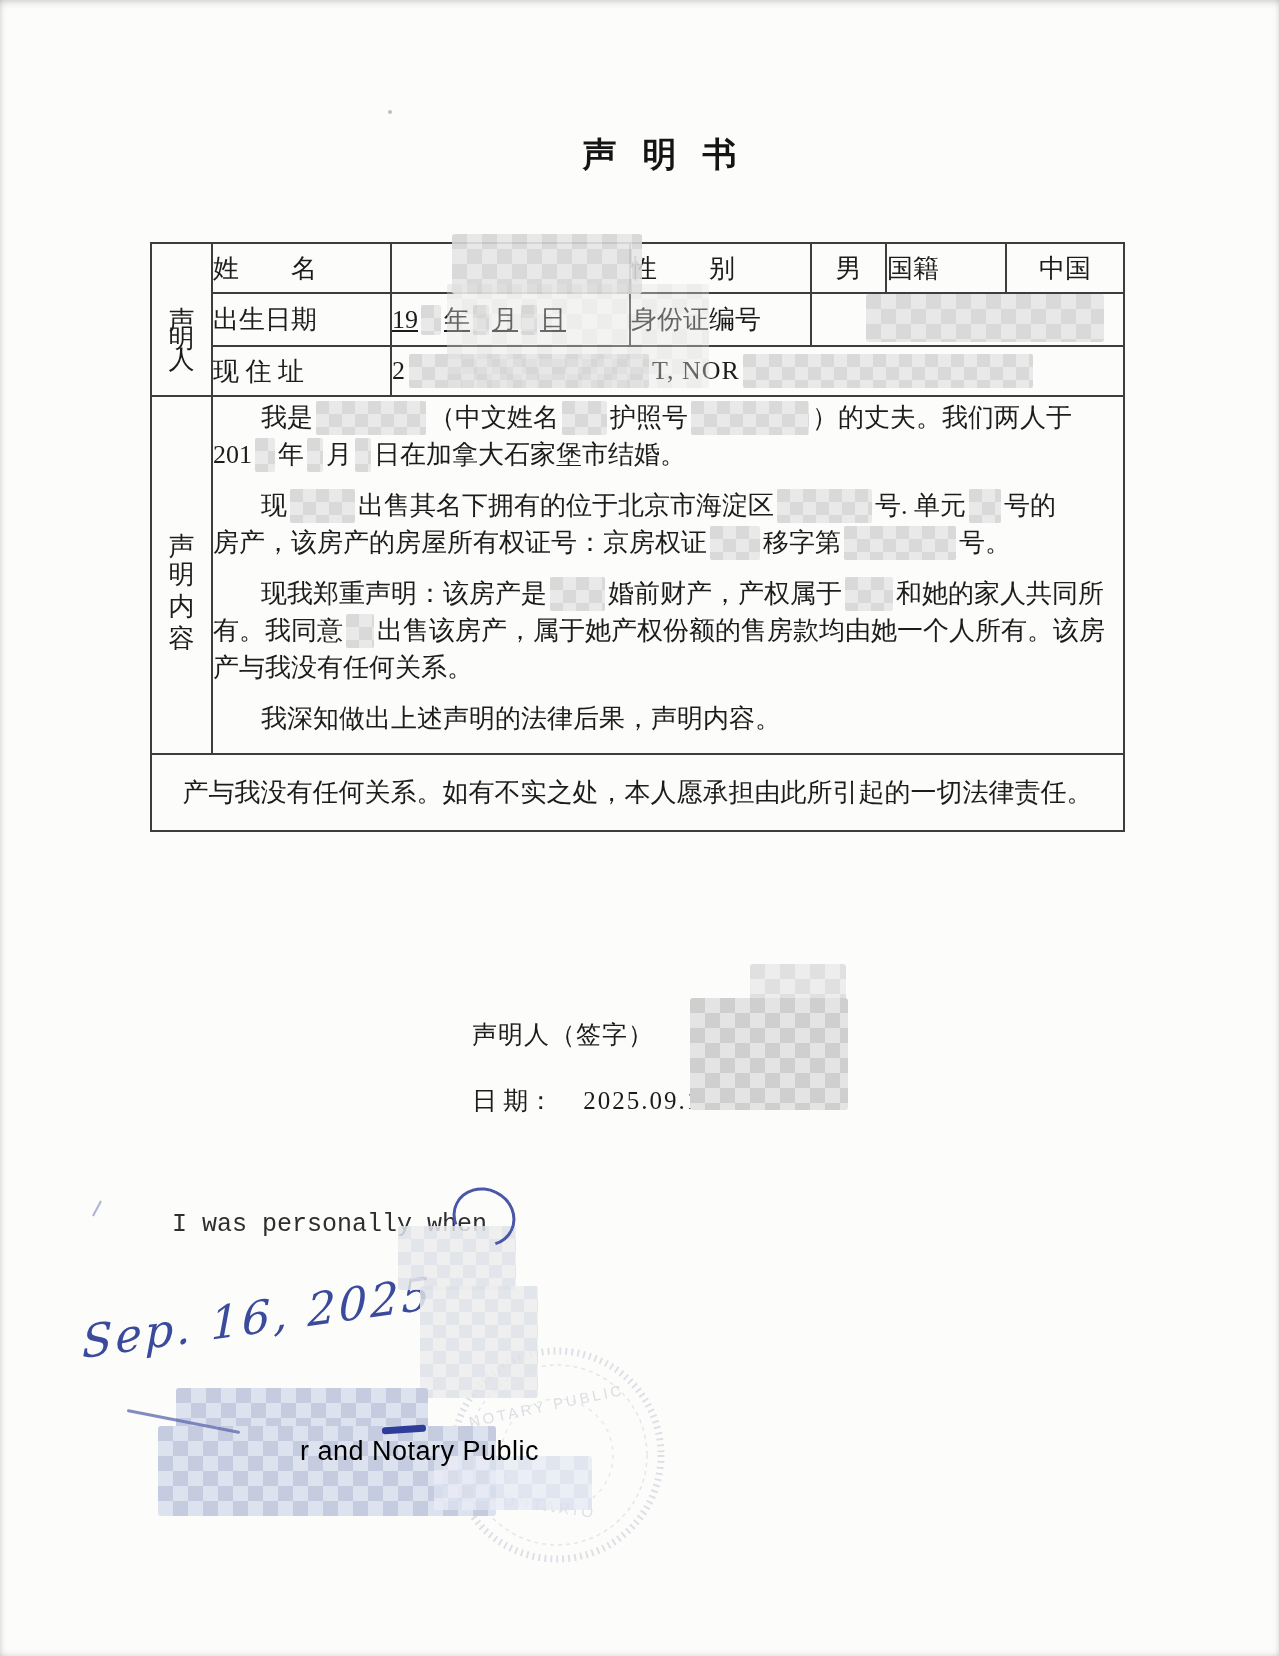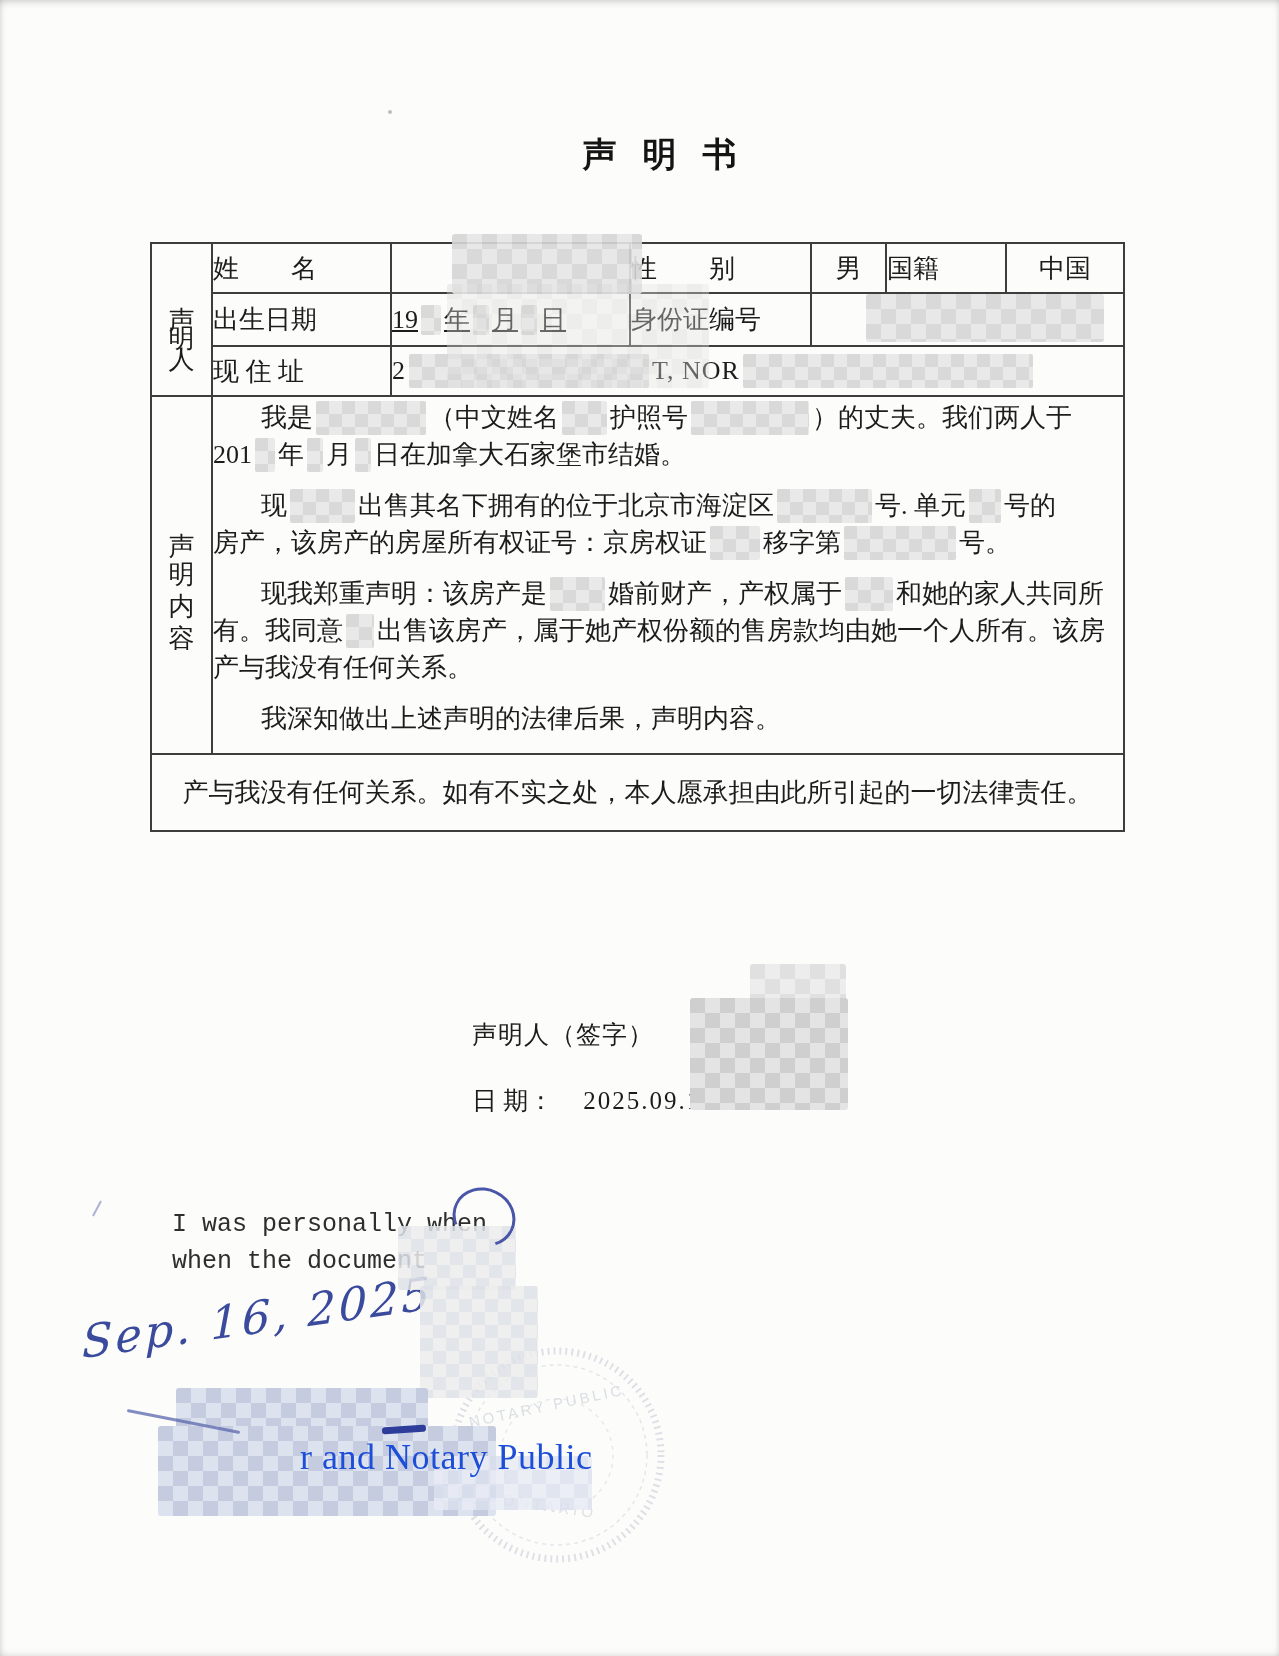--- a/index.html
+++ b/index.html
@@ -70,22 +70,22 @@
     font-size:25px;line-height:37px;color:#2e2e2e;letter-spacing:0px;
   }
   .handwritten{
     position:absolute;left:82px;top:1316px;
     font-family:"DejaVu Serif","Liberation Serif",serif;font-style:italic;
     font-size:45px;color:#3a4a9c;letter-spacing:3px;
     transform:rotate(-8deg) skewX(-8deg);transform-origin:left bottom;
   }
   .notary-title{
     position:absolute;left:300px;top:1436px;z-index:6;
-    font-family:Liberation Serif, serif;
-    font-size:36px;font-weight:500;color:#1d4ed8;letter-spacing:.5px;
+    font-family:Liberation Sans, sans-serif;
+    font-size:27px;font-weight:500;color:#000000;letter-spacing:.5px;
   }
   .pen-loop{
     position:absolute;left:452px;top:1188px;width:58px;height:52px;z-index:6;
     border:3px solid #4a57a8;border-radius:50%;border-bottom-color:transparent;
     transform:rotate(26deg);
   }
   .pen-dash{position:absolute;left:382px;top:1426px;width:44px;height:7px;z-index:6;
     background:#2e3d9a;border-radius:3px;transform:rotate(-4deg);}
   .pen-tail{position:absolute;left:126px;top:1420px;width:115px;height:3px;z-index:6;
     background:#5b67ac;opacity:.75;border-radius:2px;transform:rotate(11deg);}
@@ -161,21 +161,20 @@
   <span class="sig-label">声明人（签字）</span>
   <div class="blob gray-sig zlow" style="left:690px;top:998px;width:158px;height:112px;"></div>
   <div class="blob gray-sig zlow" style="left:750px;top:964px;width:96px;height:38px;opacity:.6;"></div>
   <div class="ink-dot"></div>
   <div class="date-line">
     <span>日 期：</span><span class="val">2025.09.1</span>
   </div>
 
   <div class="eng">
     <div>I was personally when</div>
-    <div>when the document</div>
   </div>
   <div class="tick"></div>
   <div class="pen-loop"></div>
   <div class="blob fade zlow" style="left:398px;top:1226px;width:118px;height:64px;"></div>
   <div class="blob fade zlow" style="left:420px;top:1286px;width:118px;height:112px;"></div>
 
   <div class="handwritten">Sep. 16, 2025</div>
   <div class="pen-tail"></div>
 
   <div class="blob blue zlow" style="left:176px;top:1388px;width:252px;height:40px;"></div>

